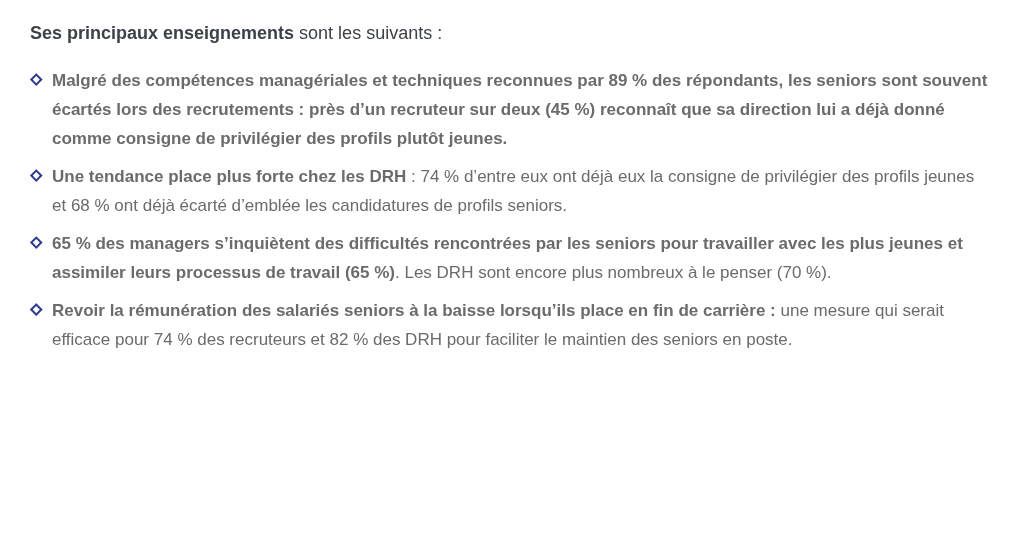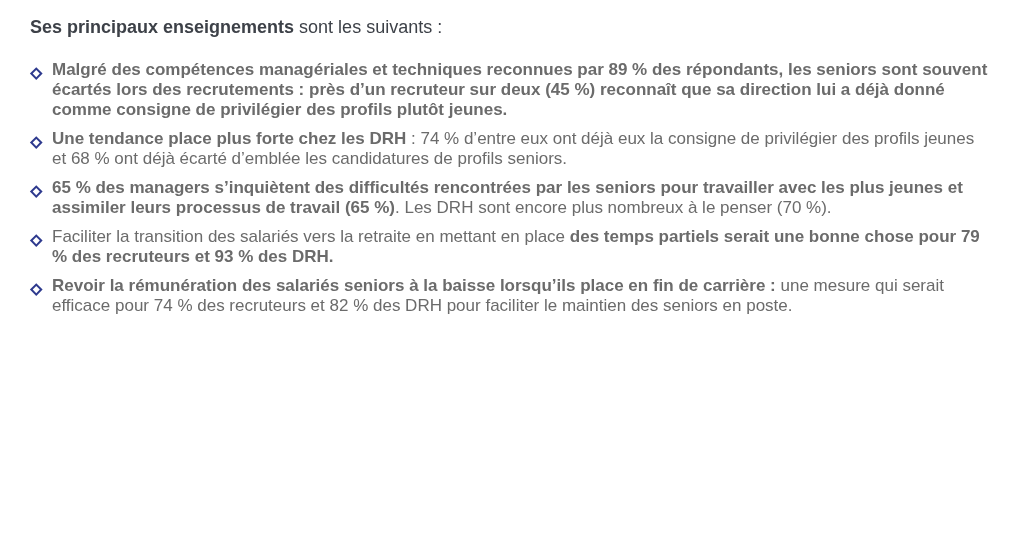--- a/index.html
+++ b/index.html
@@ -11,41 +11,42 @@
     width: 1024px;
     height: 534px;
     overflow: hidden;
     font-family: "Liberation Sans", sans-serif;
     -webkit-font-smoothing: antialiased;
   }
   .page {
     box-sizing: border-box;
     width: 1024px;
     padding: 15px 34px 0 30px;
+    margin-top: 6px;
   }
   .intro {
     margin: 0 0 21px 0;
     font-size: 18px;
     line-height: 24px;
     color: var(--heading-color, #3d4148);
   }
   .intro strong {
     font-weight: 700;
   }
   .bullet-list {
     list-style: none;
     margin: 0;
     padding: 0;
   }
   .bullet-item {
     position: relative;
     padding-left: 22px;
     margin: 0 0 9px 0;
     font-size: 17px;
-    line-height: 20px;
+    line-height: 29px;
     color: var(--body-color, #6b6b6b);
   }
   .bullet-item strong {
     font-weight: 700;
   }
   .diamond {
     position: absolute;
     left: 2px;
     top: 9px;
     width: 4.5px;
@@ -57,16 +58,16 @@
 </style>
 </head>
 <body style="background: rgb(255, 255, 255);">
 
 <div class="page">
   <p class="intro"><strong>Ses principaux enseignements</strong><span> sont les suivants :</span></p>
   <ul class="bullet-list" id="bullet-list">
       <li class="bullet-item"><span class="diamond"></span><span><strong>Malgré des compétences managériales et techniques reconnues par 89 % des répondants, les seniors sont souvent écartés lors des recrutements : près d’un recruteur sur deux (45 %) reconnaît que sa direction lui a déjà donné comme consigne de privilégier des profils plutôt jeunes.</strong></span></li>
       <li class="bullet-item"><span class="diamond"></span><span><strong>Une tendance place plus forte chez les DRH</strong><span> : 74 % d’entre eux ont déjà eux la consigne de privilégier des profils jeunes et 68 % ont déjà écarté d’emblée les candidatures de profils seniors.</span></span></li>
       <li class="bullet-item"><span class="diamond"></span><span><strong>65 % des managers s’inquiètent des difficultés rencontrées par les seniors pour travailler avec les plus jeunes et assimiler leurs processus de travail (65 %)</strong><span>. Les DRH sont encore plus nombreux à le penser (70 %).</span></span></li>
-      <li class="bullet-item"><span class="diamond"></span><span><span>Faciliter la transition des salariés vers la retraite en mettant en place </span><strong>des temps partiels serait une bonne chose pour 79 % des recruteurs et 93 % des DRH.</strong></span></li>
+      <li class="bullet-item"><span class="diamond"></span></li>
       <li class="bullet-item"><span class="diamond"></span><span><strong>Revoir la rémunération des salariés seniors à la baisse lorsqu’ils place en fin de carrière :</strong><span> une mesure qui serait efficace pour 74 % des recruteurs et 82 % des DRH pour faciliter le maintien des seniors en poste.</span></span></li>
     </ul>
 </div>
 
 </body></html>

